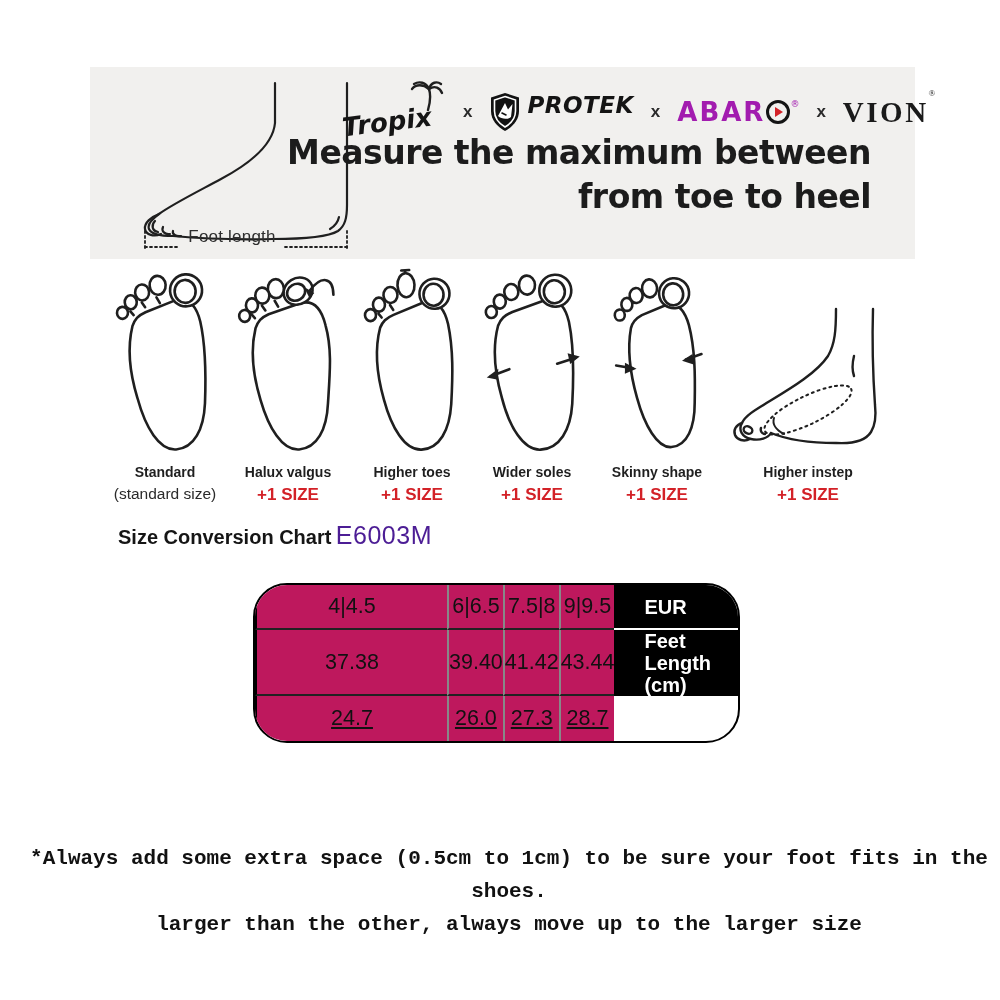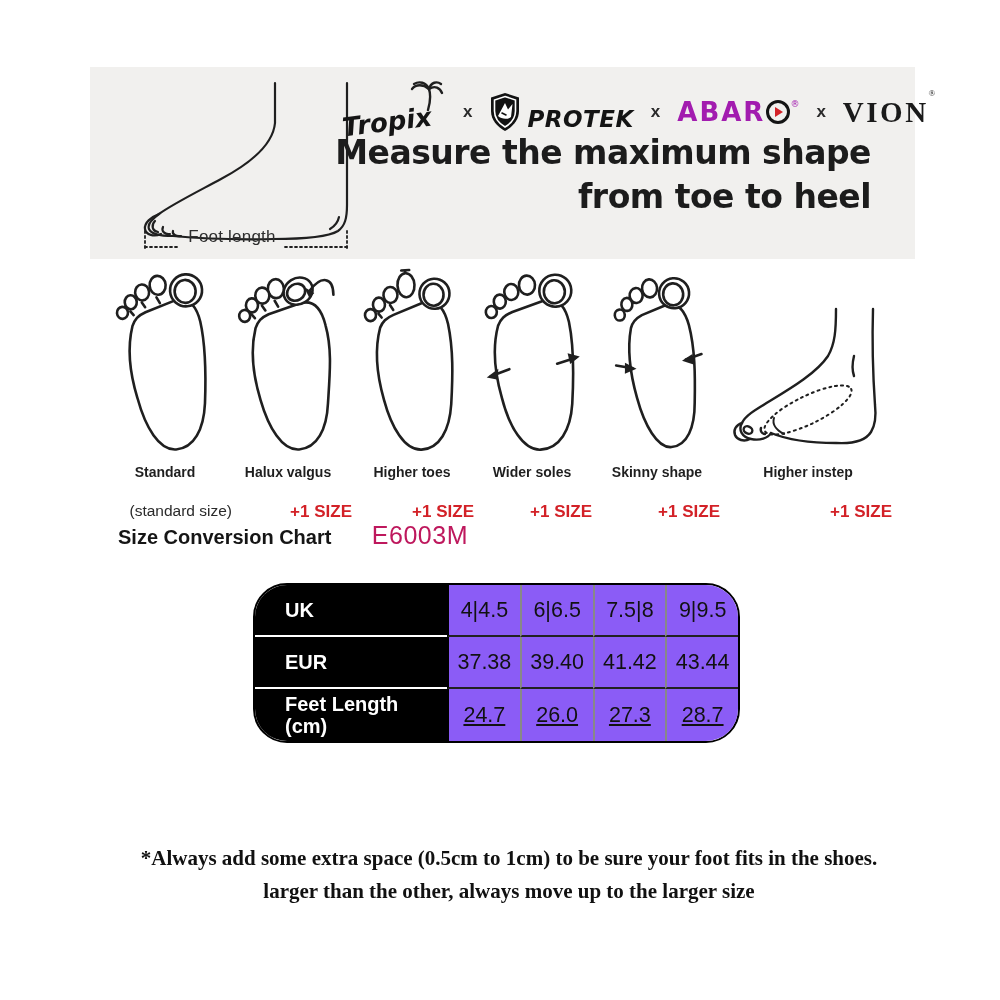--- a/index.html
+++ b/index.html
@@ -16,21 +16,21 @@
   .logo-row { position: absolute; left: 252px; top: 16px; height: 58px;
               display: flex; align-items: center; gap: 15px; }
   .sep { font-size: 17px; font-weight: bold; color: #2a2a2a; padding: 0 2px; }
 
   .brand-tropix { position: relative; width: 104px; height: 58px; }
   .tropix-text { position: absolute; left: 0; top: 24px; font-family: "DejaVu Sans", sans-serif;
                  font-style: italic; font-weight: bold; font-size: 26px; letter-spacing: 0px;
                  color: #151515; transform: rotate(-7deg); }
   .palm-svg { position: absolute; right: 2px; top: -4px; }
 
-  .brand-protek { display: flex; align-items: flex-end; gap: 6px; }
+  .brand-protek { display: flex; align-items: flex-start; gap: 6px; }
   .protek-text { font-family: "DejaVu Sans", sans-serif; font-style: italic; font-weight: bold;
                  font-size: 23px; letter-spacing: 0.5px; color: #141414; }
 
   .brand-abaro { display: flex; align-items: center; font-family: "DejaVu Sans", sans-serif;
                  font-weight: bold; font-size: 26px; letter-spacing: 2px; color: #a21caf; }
   .abaro-o { display: inline-flex; align-items: center; justify-content: center;
              width: 24px; height: 24px; border: 3.5px solid #141414; border-radius: 50%;
              margin-left: 1px; }
   .abaro-tri { width: 0; height: 0; border-top: 5px solid transparent; border-bottom: 5px solid transparent;
                border-left: 8px solid #d32127; margin-left: 2px; }
@@ -41,44 +41,44 @@
                 letter-spacing: 2.5px; color: #1a1a1a; }
 
   .headline { position: absolute; right: 44px; top: 64px; text-align: right;
               font-family: "DejaVu Sans", sans-serif; font-weight: bold; font-size: 33px;
               line-height: 44px; color: #1c1c1c; letter-spacing: -0.5px; }
 
   
   .foot-col { position: absolute; top: 268px; text-align: center; }
   .foot-col svg { display: block; margin: 0 auto; }
   .foot-label { font-size: 14px; font-weight: bold; color: #1f1f1f; margin-top: 8px; white-space: nowrap; }
-  .foot-note { font-size: 17px; font-weight: bold; color: #d32127; margin-top: 22px; white-space: nowrap; text-align: right; }
+  .foot-note { font-size: 17px; font-weight: bold; color: #d32127; margin-top: 5px; white-space: nowrap; }
   .foot-note.plain { font-size: 15.5px; font-weight: normal; color: #2a2a2a; }
 
   
   .chart-title { position: absolute; left: 118px; top: 521px; }
   .ct-bold { font-size: 20px; font-weight: bold; color: #151515; margin-top: 12px; }
-  .ct-code { font-size: 25px; font-weight: normal; color: #be185d; letter-spacing: 0.5px; margin-left: 36px; }
+  .ct-code { font-size: 25px; font-weight: normal; color: #4c1d95; letter-spacing: 0.5px; }
 
   .size-table { position: absolute; left: 253px; top: 583px; width: 487px; height: 160px;
                 border: 2px solid #000; border-radius: 34px; overflow: hidden; background: #fff;
                 display: grid; grid-template-columns: 192px repeat(4, 1fr);
                 grid-template-rows: repeat(3, 1fr); }
   .th { background: #000; color: #fff; font-weight: bold; font-size: 20px; line-height: 22px;
         display: flex; align-items: center; padding-left: 30px; padding-right: 42px;
         border-bottom: 2px solid #fff; }
   .th.last { border-bottom: none; }
   .td { display: flex; align-items: center; justify-content: center; font-size: 21.5px; color: #111;
-        border-bottom: 2px solid #222; border-left: 2px solid #888; background: #8b5cf6; }
+        border-bottom: 2px solid #222; border-left: 2px solid #888; background: #be185d; }
   .td.first { border-left: 2px solid #000; }
   .td.lastrow { border-bottom: none; text-decoration: underline; }
 
   
   .footnote { position: absolute; left: 0; top: 842px; width: 1000px; text-align: center;
-              font-family: Liberation Serif, serif; font-weight: 600; font-size: 21px;
+              font-family: Liberation Mono, monospace; font-weight: 600; font-size: 21px;
               line-height: 33px; color: #111; padding-left: 18px; }
 
   
   .ink { stroke: #1f1f1f; fill: none; stroke-linecap: round; stroke-linejoin: round; }
   .ink-fill { fill: #1f1f1f; stroke: none; }
   .white-fill { fill: #ffffff; stroke: #1f1f1f; stroke-linecap: round; stroke-linejoin: round; }
 </style>
 </head>
 <body>
 
@@ -141,21 +141,21 @@
       </div>
 
       <span class="sep">x</span>
 
       <div class="brand-vion">
         <span>VION</span><sup>®</sup>
       </div>
     </div>
 
     <div class="headline">
-      <div>Measure the maximum shape</div>
+      <div>Measure the maximum between</div>
       <div>from toe to heel</div>
     </div>
   </section>
 
   <div class="foot-col" style="left:98px; width:134px;">
     <svg width="118" height="188" viewBox="0 0 118 188">
       <g class="white-fill" stroke-width="2.6" transform="rotate(-4 59 94)">
         <path d="M29,56 C22,78 23,102 29,128 C35,158 47,182 64,182 C82,182 93,164 96,138 C99,110 101,82 97,56 C94,39 86,31 74,33 L43,43 C35,46 32,49 29,56 Z"></path>
         <circle cx="85" cy="24" r="16"></circle>
         <ellipse cx="84" cy="25" rx="10.5" ry="11.5"></ellipse>
@@ -265,21 +265,20 @@
     <div class="foot-label">Higher instep</div>
     <div class="foot-note">+1 SIZE</div>
   </div>
 
   <div class="chart-title">
     <span class="ct-bold">Size Conversion Chart</span>
     <span class="ct-code">E6003M</span>
   </div>
 
   <div class="size-table">
-    <div class="th">UK</div>
     <div class="td first">4|4.5</div>
     <div class="td">6|6.5</div>
     <div class="td">7.5|8</div>
     <div class="td">9|9.5</div>
 
     <div class="th">EUR</div>
     <div class="td first">37.38</div>
     <div class="td">39.40</div>
     <div class="td">41.42</div>
     <div class="td">43.44</div>

